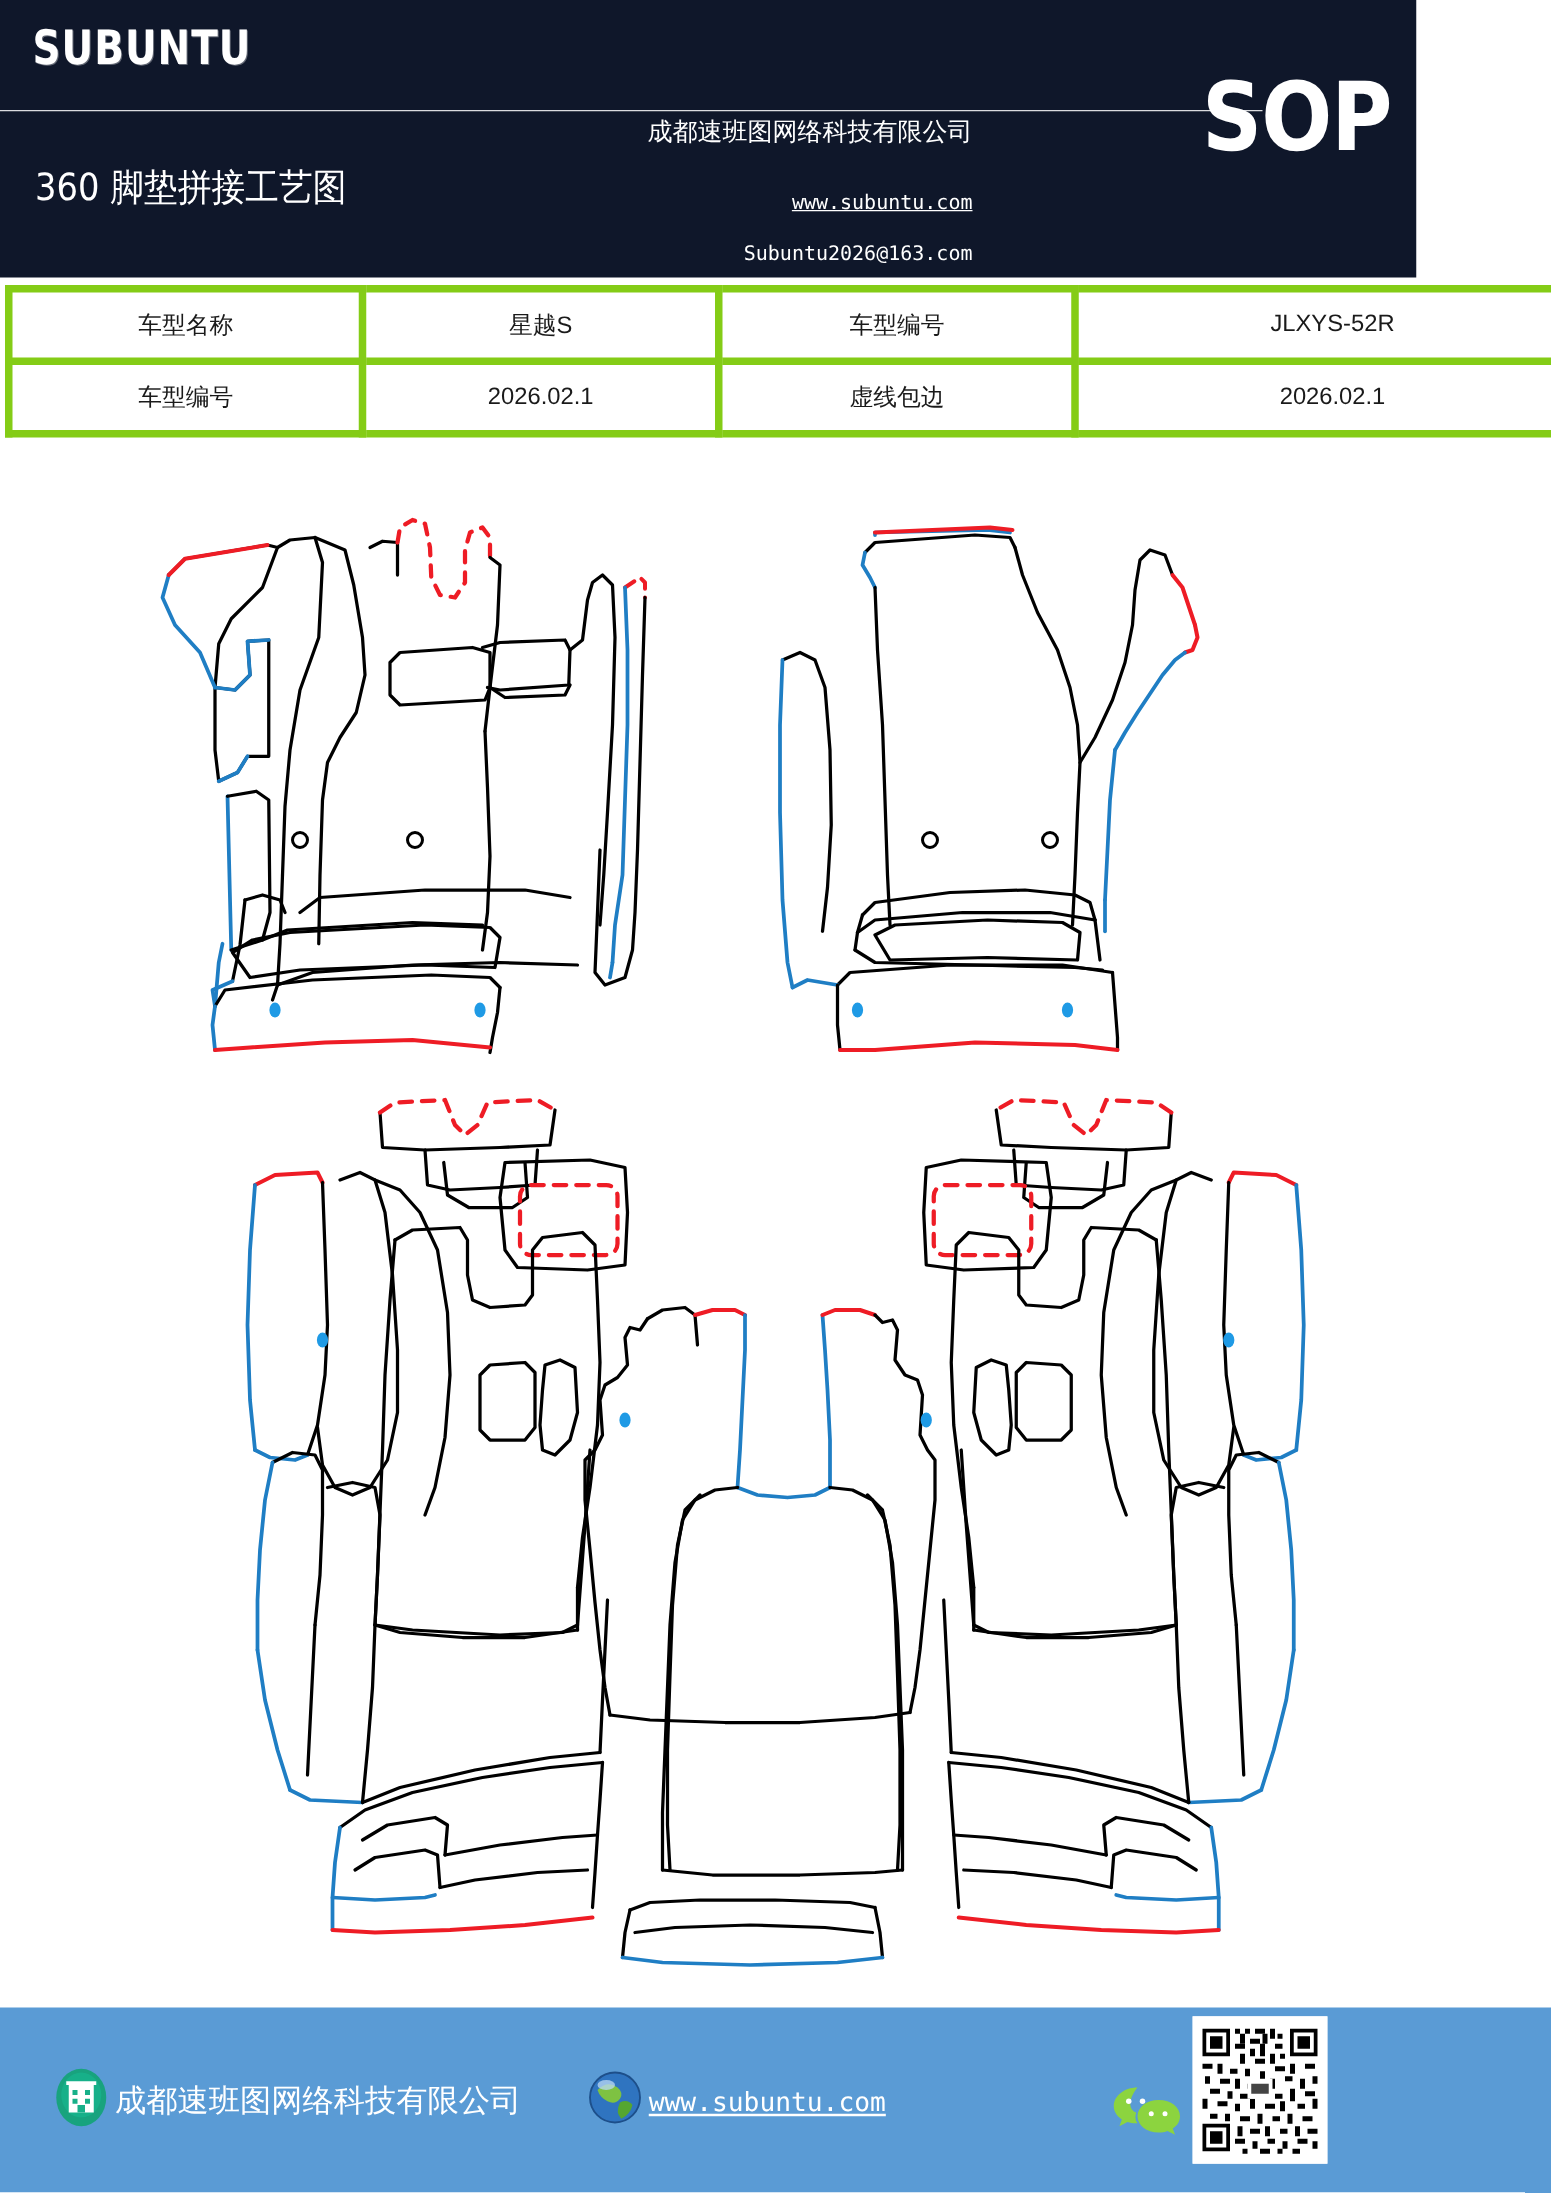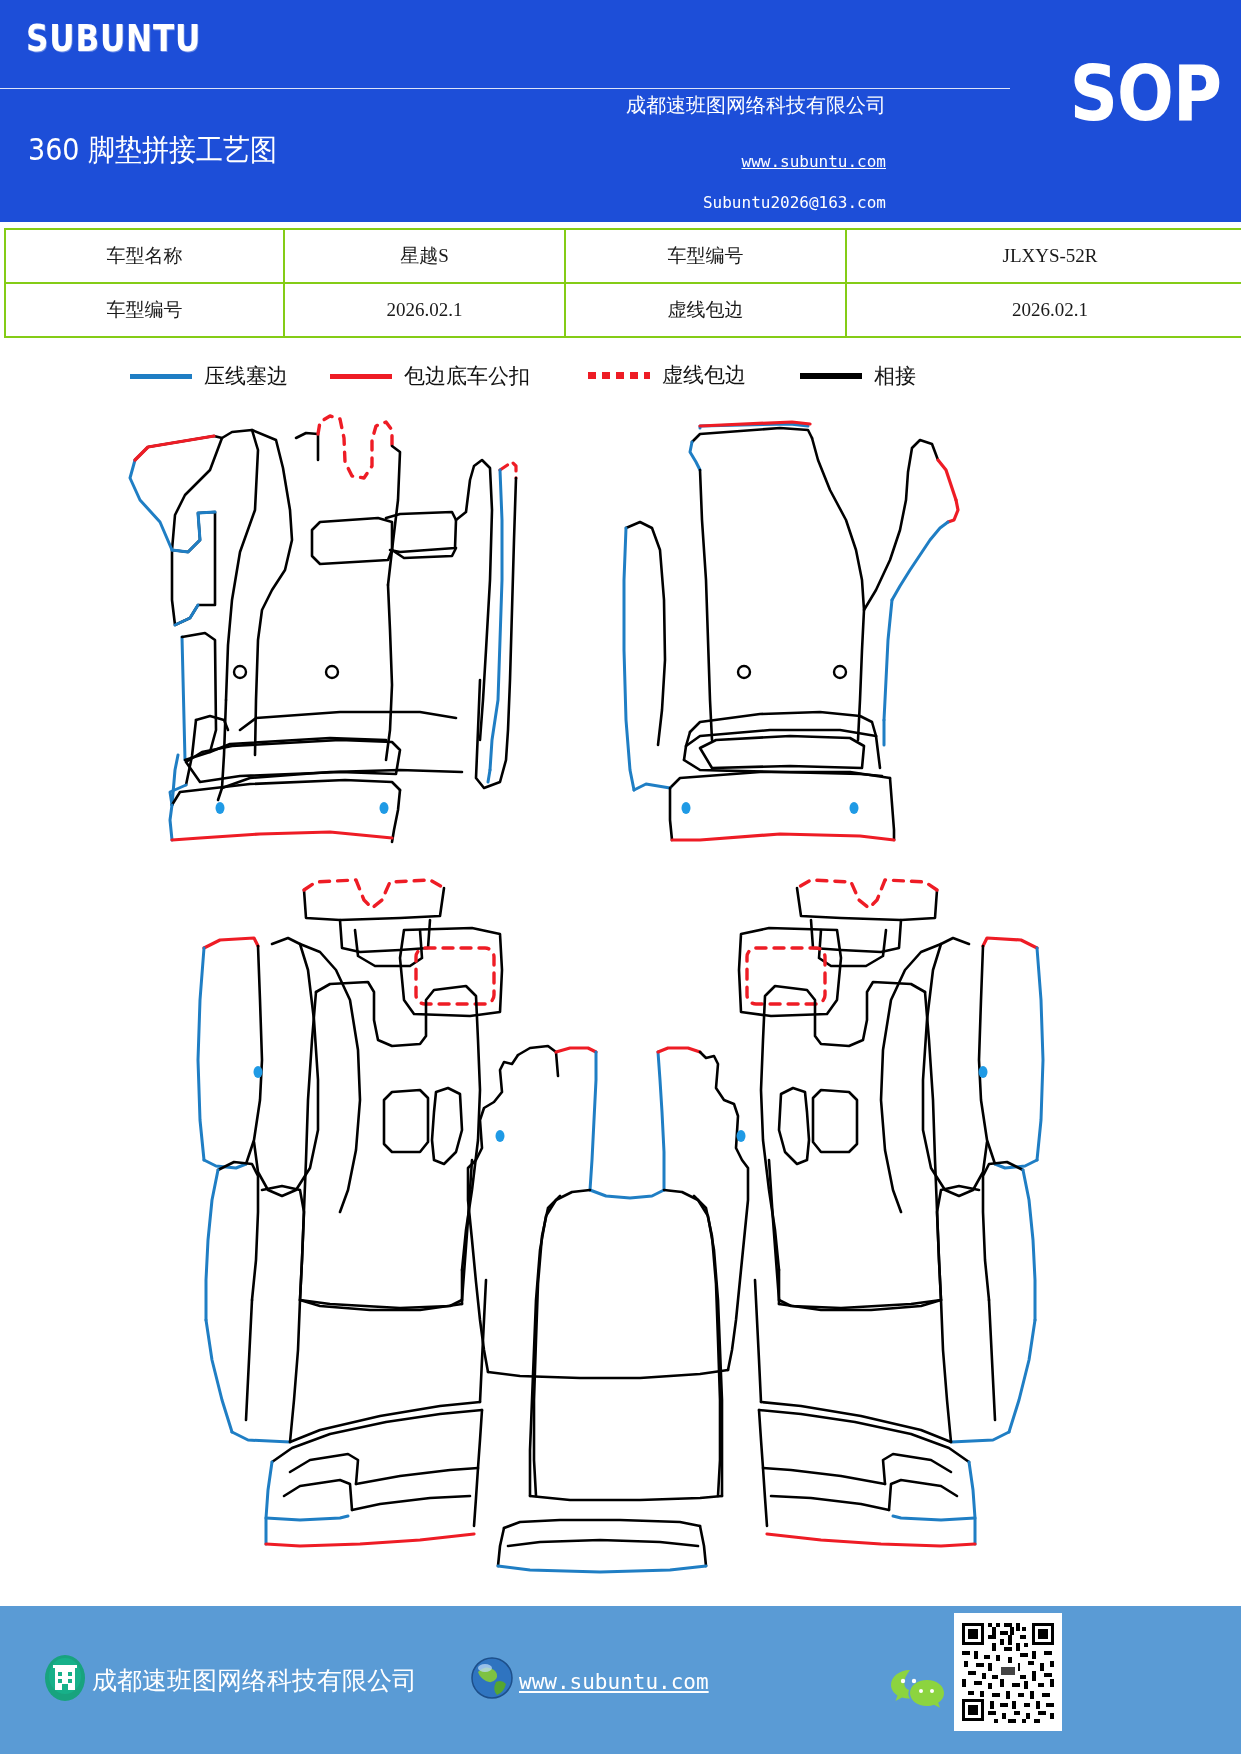--- a/index.html
+++ b/index.html
@@ -7,22 +7,22 @@
     width:1241px;height:1754px;
     background:#ffffff;
     font-family:"Liberation Serif","DejaVu Serif",serif;
     overflow:hidden;
     position:relative;
   }
   .page{position:relative;width:1241px;height:1754px;background:#fff;}
 
   
   .header{
-    position:absolute;left:0;top:0;width:1241px;height:222px;
-    background:#1d4ed8;
+    position:absolute;left:0;top:0;width:1133px;height:222px;
+    background:#0f172a;
   }
   .brand{
     position:absolute;left:26px;top:16px;
     color:#ffffff;
     font-family:"DejaVu Sans","Liberation Sans",sans-serif;
     font-weight:bold;
     font-size:38px;
     letter-spacing:1px;
     transform:scaleX(0.82);
     transform-origin:left top;
@@ -63,27 +63,27 @@
     font-family:"DejaVu Sans Mono","Liberation Mono",monospace;
   }
 
   
   .info-table{
     position:absolute;left:4px;top:228px;width:1233px;
     border-collapse:collapse;
     table-layout:fixed;
   }
   .info-table td{
-    border:2px solid #84cc16;
+    border:6px solid #84cc16;
     height:50px;
     text-align:center;
     vertical-align:middle;
     font-size:19px;
     color:#1a1a1a;
-    font-family:Liberation Serif, serif;
+    font-family:Liberation Sans, sans-serif;
   }
   .c1{width:275px;} .c2{width:277px;} .c3{width:277px;} .c4{width:404px;}
   .val-code{font-family:"DejaVu Sans","Liberation Sans",sans-serif;font-size:18px;}
 
   
   .legend{
     position:absolute;left:0;top:356px;width:1241px;height:44px;
   }
   .legend-item{position:absolute;display:flex;align-items:center;}
   .swatch{width:62px;height:5px;margin-right:12px;display:block;}
@@ -154,38 +154,20 @@
       </tr>
       <tr>
         <td class="c1">车型编号</td>
         <td class="c2 val-code">2026.02.1</td>
         <td class="c3">虚线包边</td>
         <td class="c4 val-code">2026.02.1</td>
       </tr>
     </tbody>
   </table>
 
-  <div class="legend">
-    <div class="legend-item" style="left:130px;top:6px;">
-      <span class="swatch blue"></span>
-      <span class="legend-label">压线塞边</span>
-    </div>
-    <div class="legend-item" style="left:330px;top:6px;">
-      <span class="swatch red"></span>
-      <span class="legend-label">包边底车公扣</span>
-    </div>
-    <div class="legend-item" style="left:588px;top:5px;">
-      <span class="swatch dashed"></span>
-      <span class="legend-label">虚线包边</span>
-    </div>
-    <div class="legend-item" style="left:800px;top:6px;">
-      <span class="swatch black"></span>
-      <span class="legend-label">相接</span>
-    </div>
-  </div>
 
   <div class="drawing">
     <svg width="1241" height="1200" viewBox="0 0 1241 1200" xmlns="http://www.w3.org/2000/svg">
       <g fill="none" stroke-linecap="round" stroke-linejoin="round">
 
         <g>
 
           <path d="M135,60 L148,47 L214,36 L222,38 L210,70 L185,95 L175,115 L172,150 L188,152 L200,140 L198,113 L215,112 L215,152
                    L215,205 L198,205 L190,218 L175,225 L172,200 L172,150" stroke="#000" stroke-width="2.6"></path>
           <path d="M135,60 L130,78 L140,100 L160,122 L172,150" stroke="#1f7ec4" stroke-width="3"></path>

